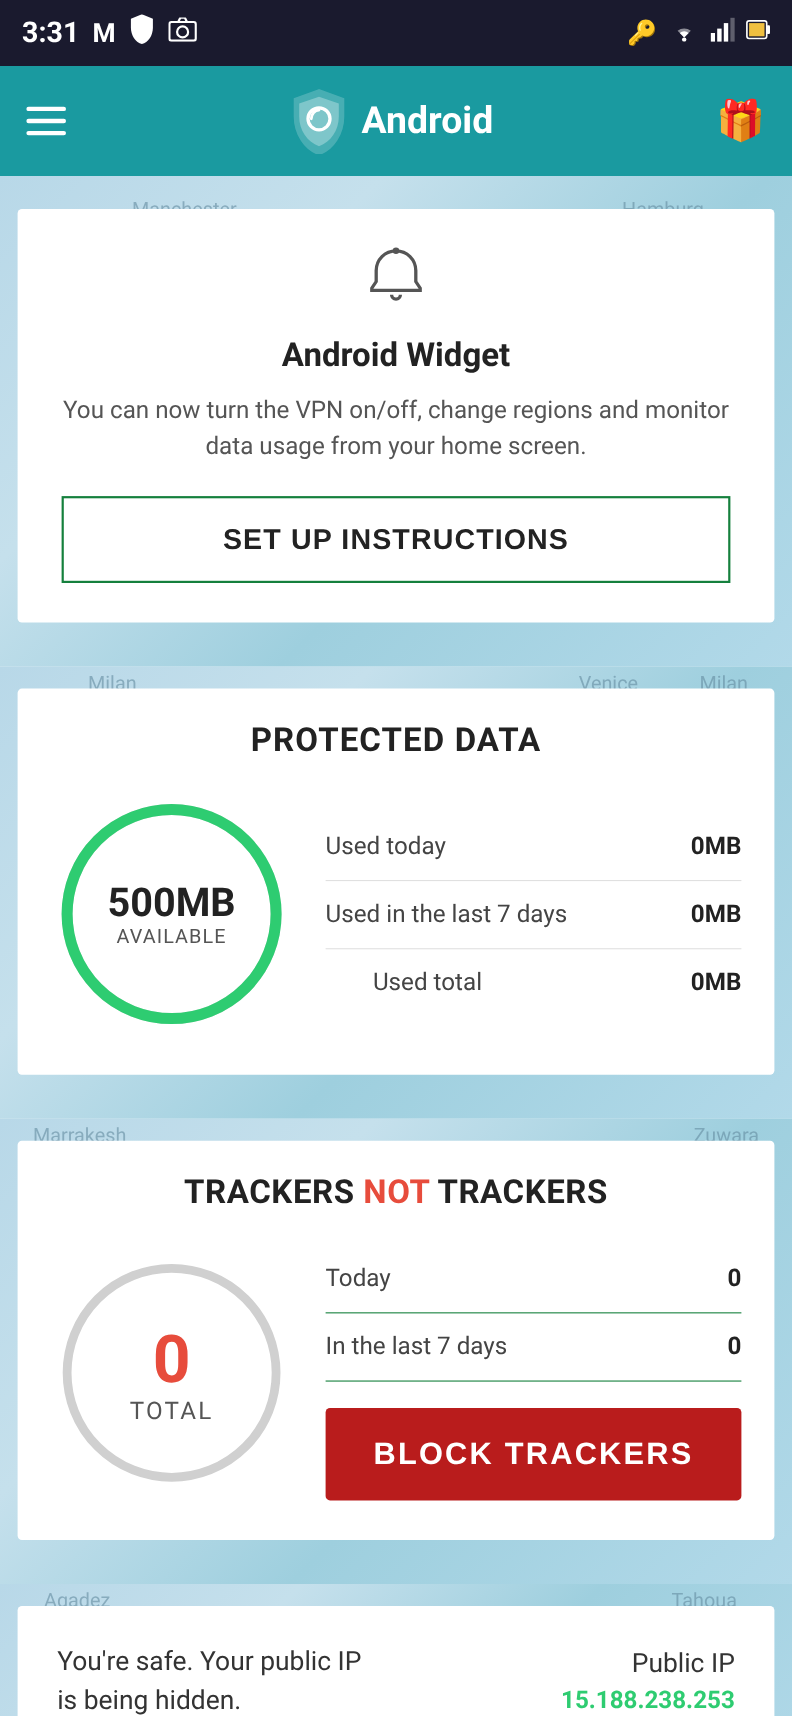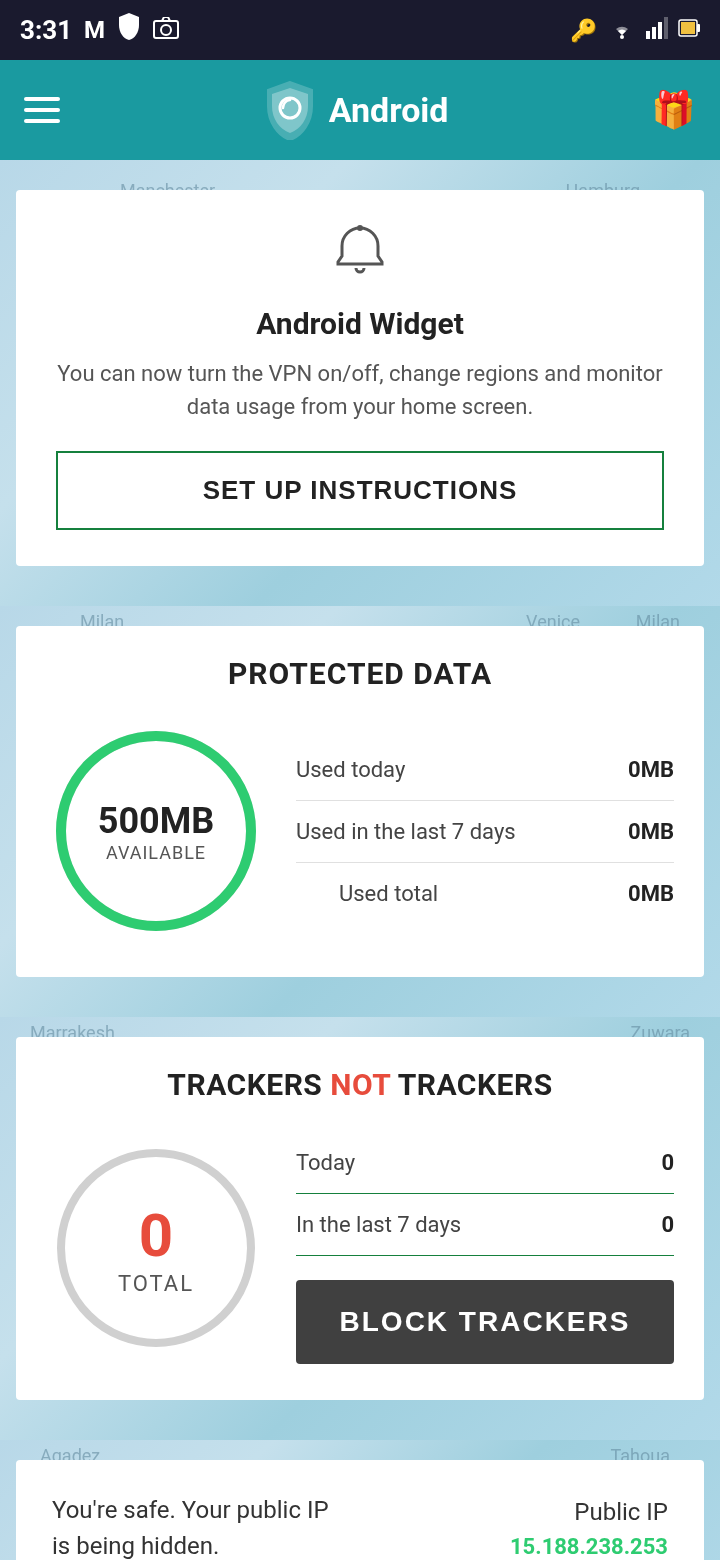--- a/index.html
+++ b/index.html
@@ -270,21 +270,21 @@
       color: #444;
     }
     .tracker-stat-value {
       font-weight: bold;
       color: #222;
     }
     .block-btn {
       display: block;
       width: 100%;
       padding: 26px 0;
-      background: #404040;
+      background: #b91c1c;
       border: none;
       border-radius: 4px;
       font-size: 28px;
       font-weight: bold;
       color: white;
       letter-spacing: 2px;
       cursor: pointer;
       text-align: center;
       margin-top: 24px;
     }

